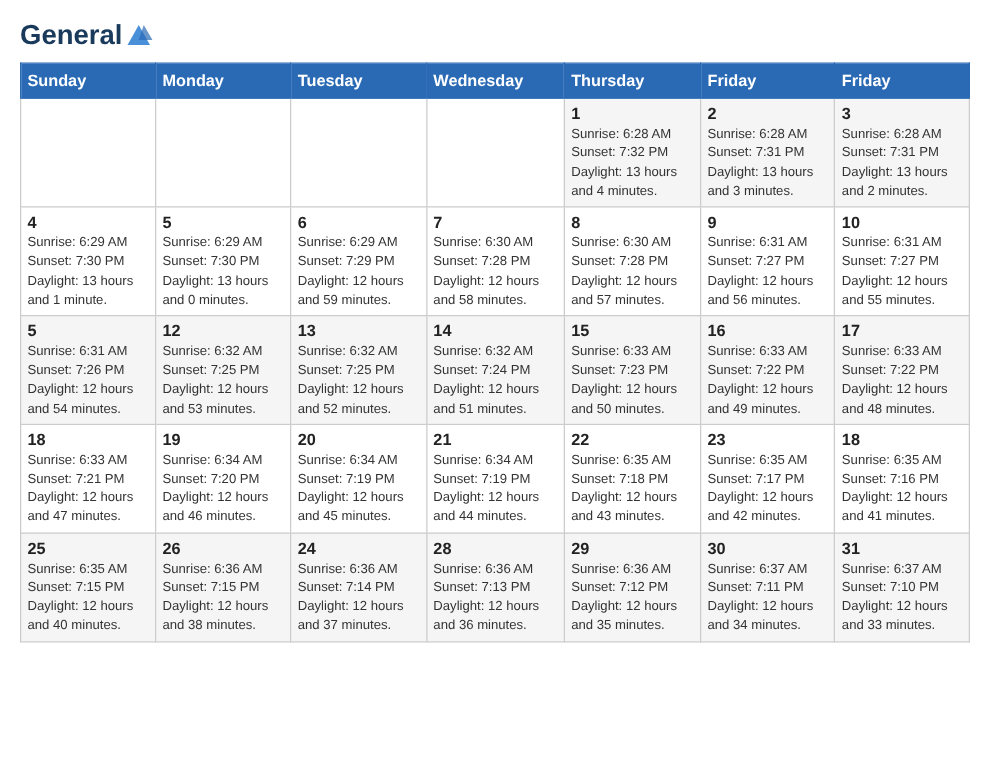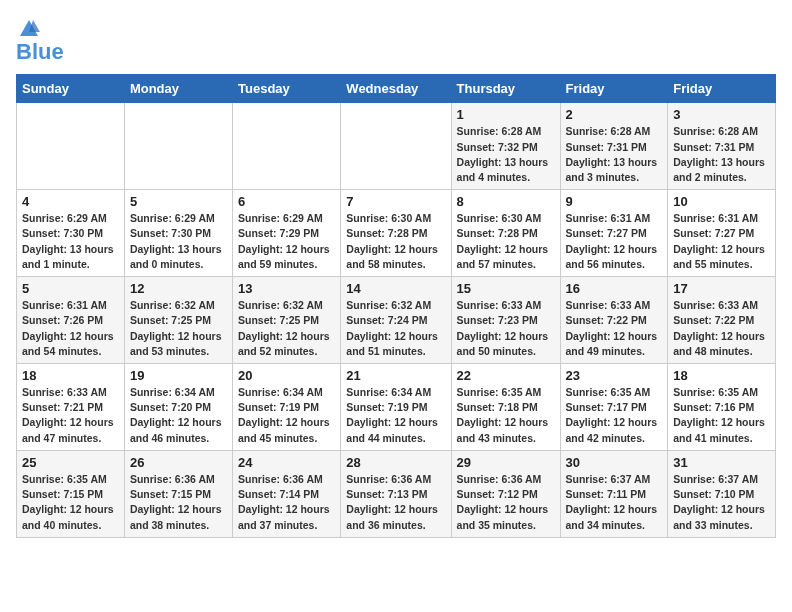--- a/index.html
+++ b/index.html
@@ -63,40 +63,38 @@
       font-weight: bold;
       font-size: 13px;
       color: #222;
       display: block;
       margin-bottom: 2px;
     }
     .day-info {
       font-size: 10.5px;
       color: #333;
       line-height: 1.45;
-      font-weight: bold;
     }
     .empty { background: #fff !important; }
   </style>
 </head>
 <body>
 
 <div class="header">
   <div class="logo">
     <div>
       <div style="display:flex;align-items:center;">
         <div style="font-size:22px;font-weight:bold;color:#1a3a5c;line-height:1.1;">
-          <svg width="22" height="22" viewBox="0 0 22 22" style="vertical-align:middle;margin-left:2px;">
+          <span style="color:#1a3a5c;">General</span><svg width="22" height="22" viewBox="0 0 22 22" style="vertical-align:middle;margin-left:2px;">
               <polygon points="11,2 20,18 2,18" fill="#4a90d9"></polygon>
               <polygon points="15,2 22,14 11,14" fill="#2a6ab5" opacity="0.7"></polygon>
             </svg>
         </div>
         <div></div>
       </div>
-      <div style="font-size:22px;font-weight:bold;color:#4a90d9;line-height:1.1;">Blue</div>
     </div>
   </div>
   <div class="title-block">
     <div class="month-year"></div>
     <div class="location"></div>
   </div>
 </div>
 
 <table>
   <thead>

